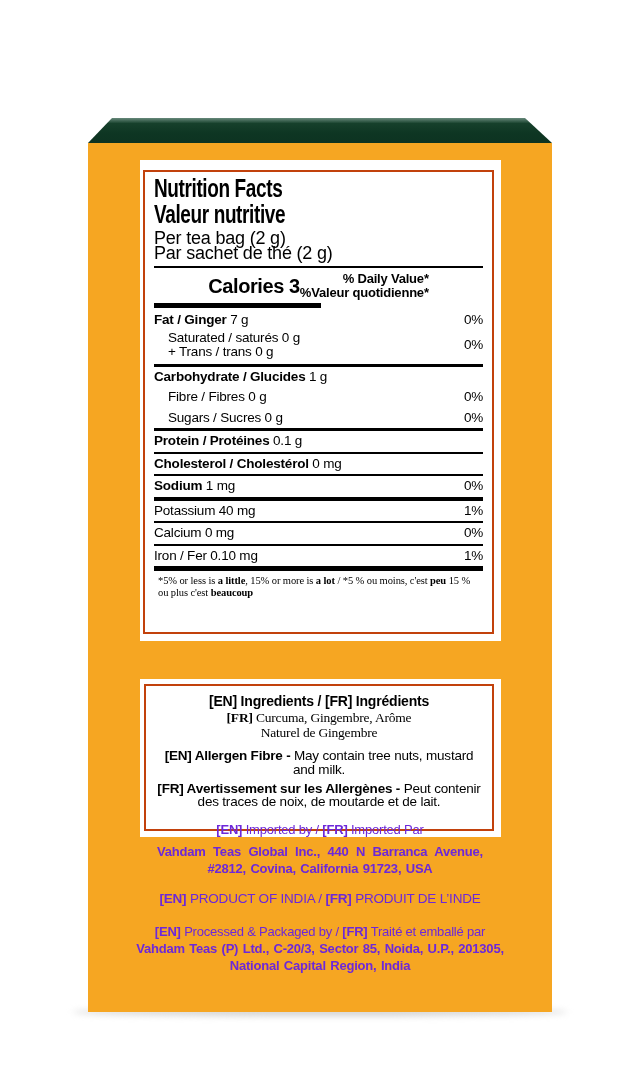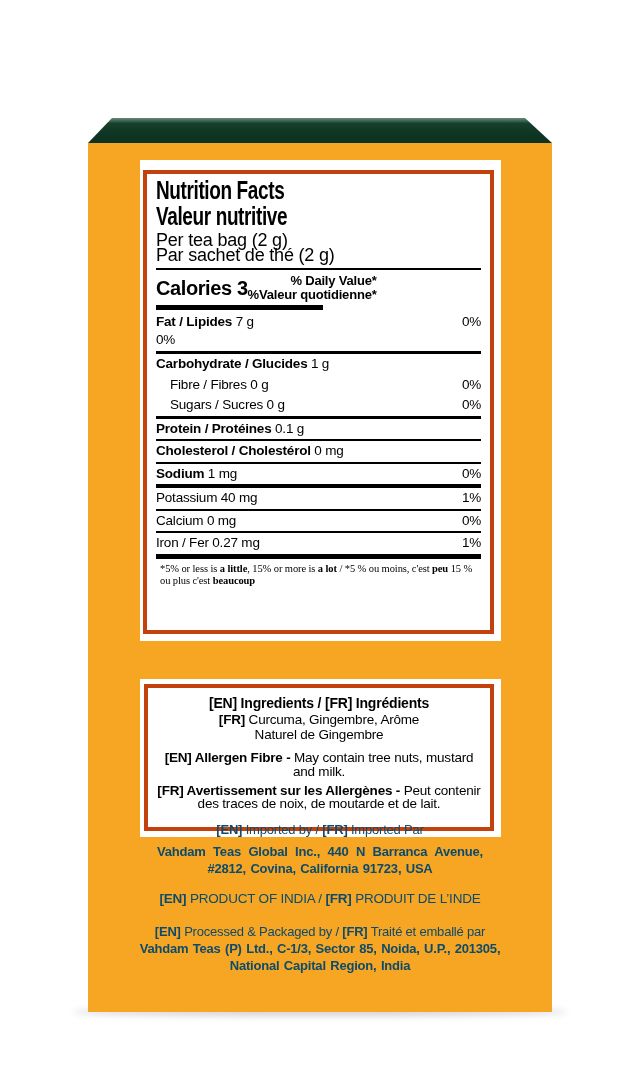--- a/index.html
+++ b/index.html
@@ -13,52 +13,52 @@
   
   .box{position:absolute;left:88px;top:118px;width:464px;height:894px;}
   .box-top{height:25px;background:linear-gradient(180deg,#67897b 0%,#16402b 22%,#0e3623 60%,#0d3321 100%);
            clip-path:polygon(24px 0,437px 0,100% 100%,0 100%);}
   .box-body{position:relative;height:869px;background:#F6A622;}
 
   
   .panel{position:absolute;left:52px;width:361px;background:#ffffff;box-sizing:border-box;}
   .p1{top:17px;height:481px;padding:10px 7px 7px 3px;}
   .p2{top:536px;height:158px;padding:5px 7px 6px 4px;}
-  .pb{border:4px solid #c2410c;height:100%;box-sizing:border-box;overflow:hidden;}
+  .pb{border:2px solid #c2410c;height:100%;box-sizing:border-box;overflow:hidden;}
   .pb1{padding:2px 9px 0 9px;}
   .pb2{padding:8px 8px 0 8px;text-align:center;font-size:13.5px;line-height:14px;letter-spacing:-0.2px;}
 
   .nf-title{font-size:25px;font-weight:bold;line-height:22.5px;letter-spacing:-0.5px;
             transform:scaleX(0.76);transform-origin:left top;white-space:nowrap;margin-top:3px;}
   .serving{font-size:18px;line-height:14.5px;margin-top:6px;letter-spacing:-0.2px;}
 
   .sep{background:#000;}
   .s2{height:2px;}.s3{height:3px;}.s4{height:4px;}.s5{height:5px;}
   .mt6{margin-top:6px;}
 
-  .cal-row{display:flex;justify-content:flex-start;align-items:center;padding:4px 0 2px 0;}
+  .cal-row{display:flex;justify-content:center;align-items:center;padding:4px 0 2px 0;}
   .cal{font-size:20px;font-weight:bold;letter-spacing:-0.4px;}
   .dvh{font-size:13px;font-weight:bold;text-align:right;line-height:14px;letter-spacing:-0.2px;}
   .cal-bar{width:167px;height:5px;background:#000;margin:1px 0 2px 0;}
 
   .row{display:flex;justify-content:space-between;align-items:baseline;
        font-size:13.5px;line-height:14.5px;padding:3px 0;letter-spacing:-0.2px;}
   .group{align-items:center;padding:0 0 4px 0;}
   .sub{padding-left:14px;}
   .b{font-weight:bold;}
   .dv{white-space:nowrap;}
 
   .footnote{font-size:10.5px;line-height:12px;margin-top:4px;padding-left:4px;letter-spacing:-0.1px;font-family:Liberation Serif, serif;}
 
   .ing-header{font-weight:bold;margin-bottom:3px;font-size:14px;}
   .ing-line{margin-bottom:4px;}
-  .fr-lines{line-height:14.5px;margin-bottom:9px;}
+  .fr-lines{line-height:14.5px;margin-bottom:9px;font-family:Liberation Serif, serif;}
   .allergen{line-height:13.8px;margin-bottom:5px;}
 
-  .footer{position:absolute;left:0;top:679px;width:100%;text-align:center;color:#0c4a6e;
+  .footer{position:absolute;left:0;top:679px;width:100%;text-align:center;color:#6d28d9;
           font-size:13px;line-height:16px;letter-spacing:-0.2px;}
   .f-line{margin:0;}
   .f-addr{font-weight:bold;line-height:17px;word-spacing:4px;margin-top:5px;}
   .f-addr .tight{word-spacing:1px;}
   .f-product{margin-top:14px;font-size:13.5px;}
   .f-processed{margin-top:17px;}
   .f-addr2{font-weight:bold;line-height:17px;word-spacing:1px;}
 </style>
 </head>
 <body>
@@ -83,24 +83,28 @@
           <div class="cal-row">
             <div class="cal">Calories 3</div>
             <div class="dvh">
               <div>% Daily Value*</div>
               <div>%Valeur quotidienne*</div>
             </div>
           </div>
           <div class="cal-bar"></div>
 
           <div class="row">
-            <span class="rl"><span class="b">Fat / Lipides</span><span> 7 g</span></span>
+            <span class="rl"><span class="b">Fat / Ginger</span><span> 7 g</span></span>
             <span class="dv">0%</span>
           </div>
           <div class="row group">
+            <span class="rl">
+              <div class="sub">Saturated / saturés 0 g</div>
+              <div class="sub">+ Trans / trans 0 g</div>
+            </span>
             <span class="dv">0%</span>
           </div>
           <div class="sep s3"></div>
 
           <div class="row">
             <span class="rl"><span class="b">Carbohydrate / Glucides</span><span> 1 g</span></span>
           </div>
           <div class="row">
             <span class="rl sub">Fibre / Fibres 0 g</span>
             <span class="dv">0%</span>
@@ -133,21 +137,21 @@
           </div>
           <div class="sep s2"></div>
 
           <div class="row">
             <span class="rl">Calcium 0 mg</span>
             <span class="dv">0%</span>
           </div>
           <div class="sep s2"></div>
 
           <div class="row">
-            <span class="rl">Iron / Fer 0.27 mg</span>
+            <span class="rl">Iron / Fer 0.10 mg</span>
             <span class="dv">1%</span>
           </div>
           <div class="sep s5"></div>
 
           <div class="footnote">
             <span>*5% or less is </span><span class="b">a little</span><span>, 15% or more is </span><span class="b">a lot</span><span> / *5 % ou moins, c'est </span><span class="b">peu</span><span> 15 %</span><br>
             <span>ou plus c'est </span><span class="b">beaucoup</span>
           </div>
         </div>
       </div>
@@ -176,20 +180,20 @@
           <div>Vahdam Teas Global Inc., 440 N Barranca Avenue,</div>
           <div class="tight">#2812, Covina, California 91723, USA</div>
         </div>
         <div class="f-product">
           <span class="b">[EN]</span><span> PRODUCT OF INDIA / </span><span class="b">[FR]</span><span> PRODUIT DE L’INDE</span>
         </div>
         <div class="f-processed">
           <span class="b">[EN]</span><span> Processed &amp; Packaged by / </span><span class="b">[FR]</span><span> Traité et emballé par</span>
         </div>
         <div class="f-addr2">
-          <div>Vahdam Teas (P) Ltd., C-1/3, Sector 85, Noida, U.P., 201305,</div>
+          <div>Vahdam Teas (P) Ltd., C-20/3, Sector 85, Noida, U.P., 201305,</div>
           <div>National Capital Region, India</div>
         </div>
       </div>
 
     </div>
   </div>
 </div>
 
 </body></html>

